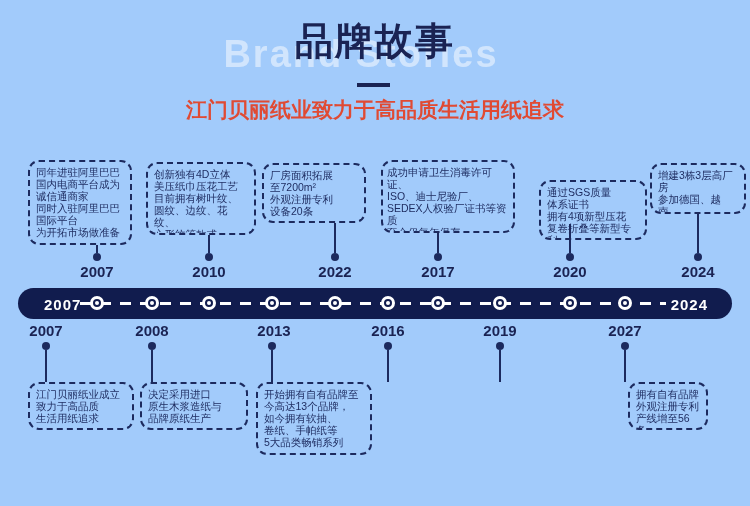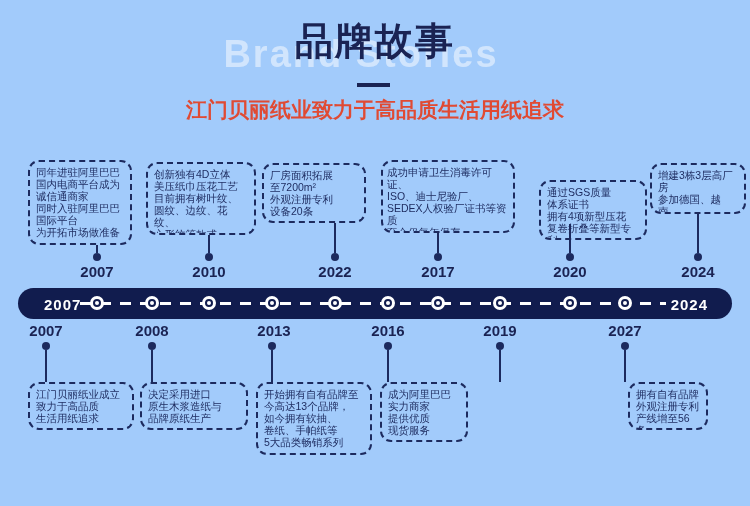--- a/index.html
+++ b/index.html
@@ -134,24 +134,20 @@
   <div class="vline" style="left:271px;top:350px;height:32px"></div>
   <div class="msbox" style="left:256px;top:382px;width:116px;height:73px">开始拥有自有品牌至
 今高达13个品牌，
 如今拥有软抽、
 卷纸、手帕纸等
 5大品类畅销系列</div>
 
   <div class="msyear" style="left:358px;top:322px">2016</div>
   <div class="msdot" style="left:384px;top:342px"></div>
   <div class="vline" style="left:387px;top:350px;height:32px"></div>
-  <div class="msbox" style="left:380px;top:382px;width:88px;height:60px">成为阿里巴巴
-实力商家
-提供优质
-现货服务</div>
 
   <div class="msyear" style="left:470px;top:322px">2019</div>
   <div class="msdot" style="left:496px;top:342px"></div>
   <div class="vline" style="left:499px;top:350px;height:32px"></div>
 
   <div class="msyear" style="left:595px;top:322px">2027</div>
   <div class="msdot" style="left:621px;top:342px"></div>
   <div class="vline" style="left:624px;top:350px;height:32px"></div>
   <div class="msbox" style="left:628px;top:382px;width:80px;height:48px">拥有自有品牌
 外观注册专利

